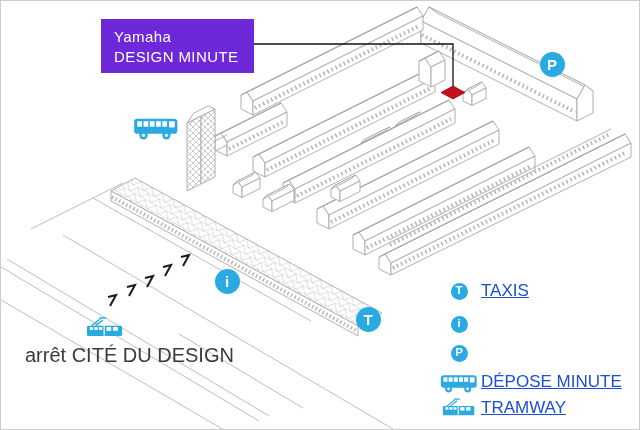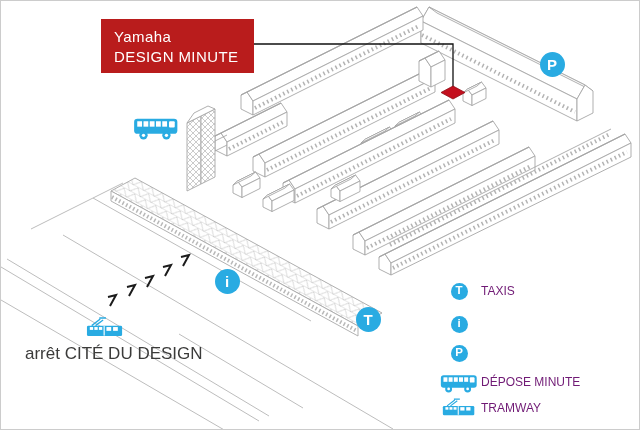--- a/index.html
+++ b/index.html
@@ -6,46 +6,46 @@
   .stage{
     position:relative;width:640px;height:430px;box-sizing:border-box;
     border:1px solid #cccccc;background:#ffffff;overflow:hidden;
     font-family:"Liberation Sans",sans-serif;
   }
   .map-art{position:absolute;left:0;top:0;width:640px;height:430px;}
 
   
   .callout{
     position:absolute;left:100px;top:18px;width:153px;height:54px;
-    background:#b91c1c;color:#ffffff;box-sizing:border-box;
+    background:#6d28d9;color:#ffffff;box-sizing:border-box;
     padding:8px 0 0 13px;line-height:20px;font-size:15px;letter-spacing:.4px;
   }
   .callout .l1,.callout .l2{display:block;white-space:nowrap;}
 
   
   .circle-icon{
     position:absolute;width:25px;height:25px;border-radius:50%;
     background:#29abe2;color:#fff;font-weight:bold;font-size:15px;
     display:flex;align-items:center;justify-content:center;line-height:1;
   }
   .vehicle{position:absolute;}
 
   
   .tramstop-label{
-    position:absolute;left:24px;top:343px;font-size:17px;color:#3b3b3a;white-space:nowrap;text-align:center;
+    position:absolute;left:24px;top:343px;font-size:20px;color:#3b3b3a;white-space:nowrap;text-align:center;
   }
 
   
   .legend-row{position:absolute;left:439px;height:22px;display:flex;align-items:center;}
   .licon{width:38px;display:flex;justify-content:center;align-items:center;}
   .legend-circle{
     width:17px;height:17px;border-radius:50%;background:#29abe2;color:#fff;
     font-weight:bold;font-size:11.5px;display:flex;align-items:center;justify-content:center;line-height:1;
   }
-  .llabel{font-size:12px;color:#701a75;margin-left:3px;white-space:nowrap;}
+  .llabel{font-size:17px;color:#1d4ed8;margin-left:3px;white-space:nowrap;text-decoration:underline;}
 </style>
 </head>
 <body>
 
 <div class="stage">
 
   <svg class="map-art" viewBox="0 0 640 430">
     <defs>
       <pattern id="tri" width="12" height="7" patternUnits="userSpaceOnUse" patternTransform="rotate(28.7)">
         <path d="M0,7 L6,0 L12,7 M0,7 L12,7" fill="none" stroke="#c6c6c6" stroke-width="0.8"></path>

